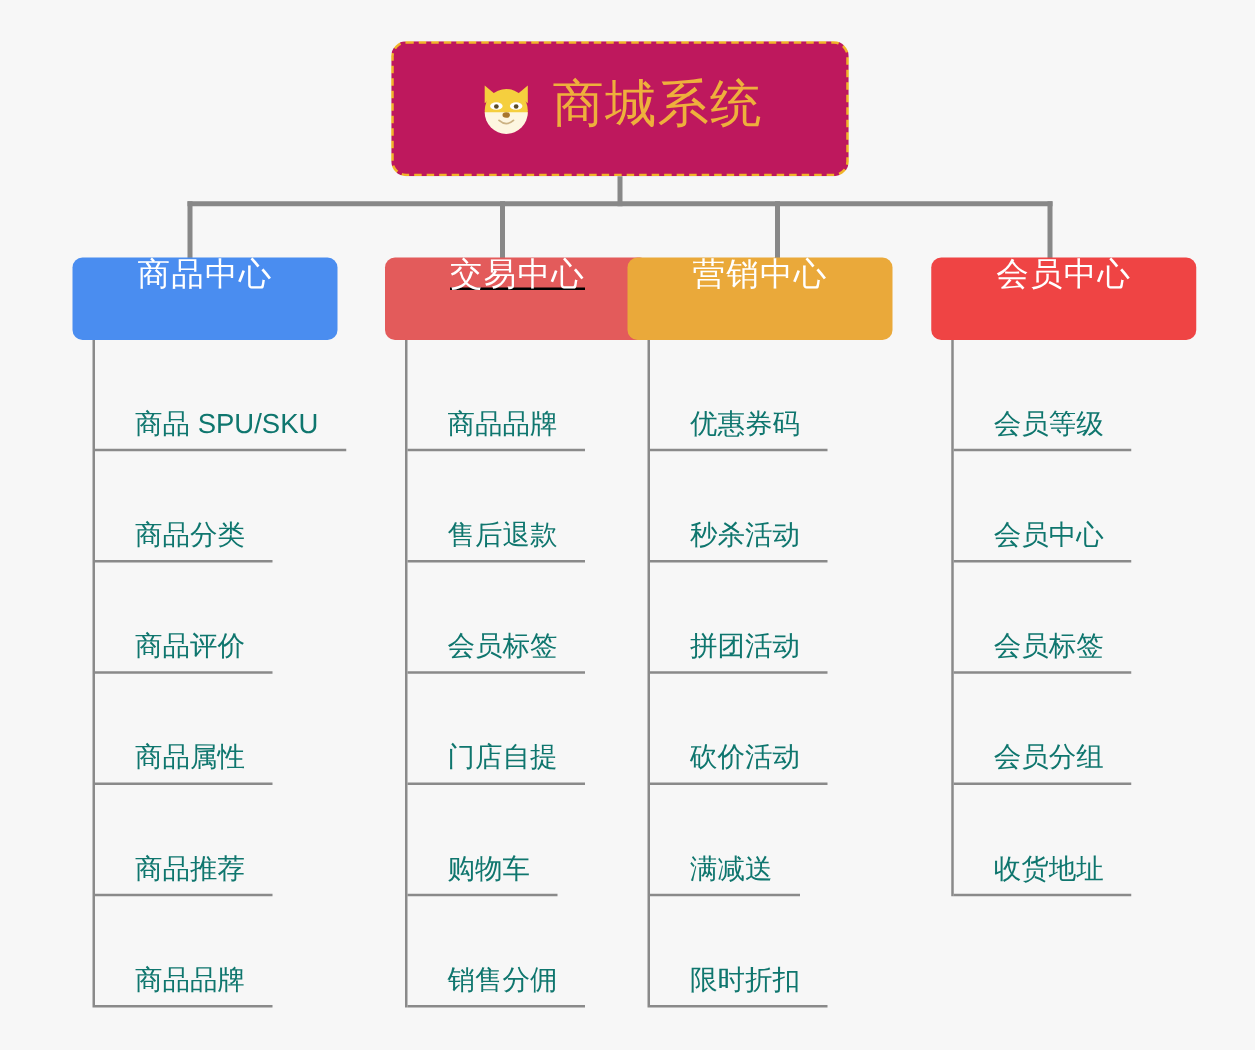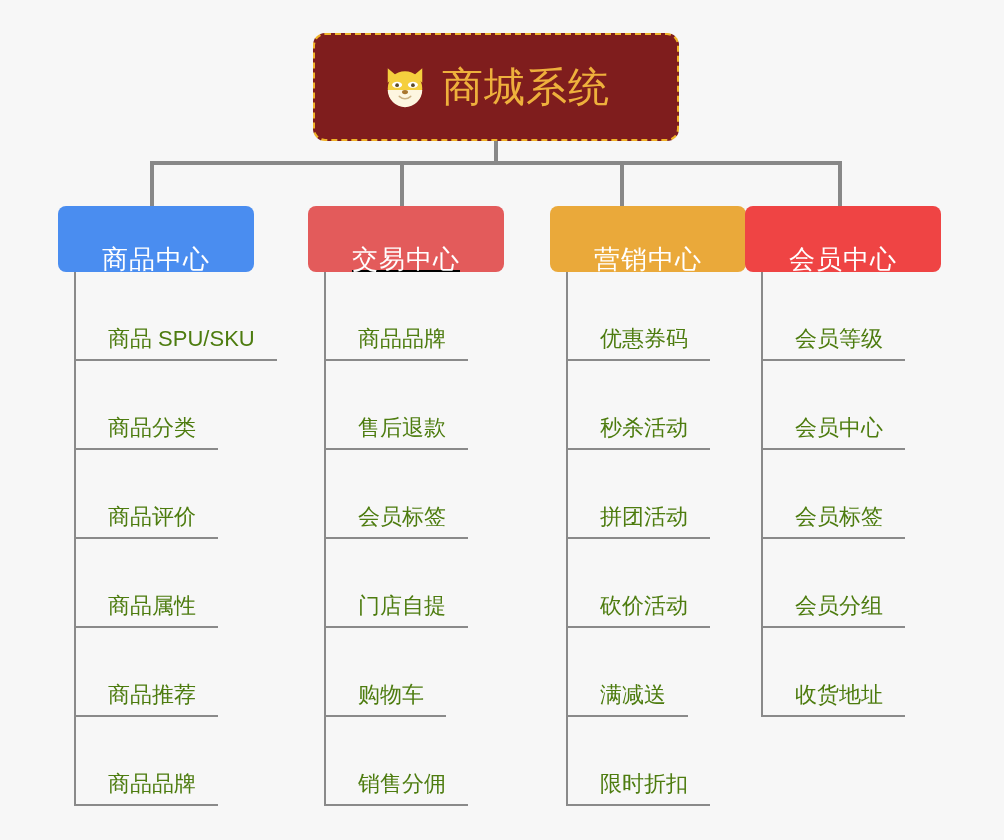--- a/index.html
+++ b/index.html
@@ -20,28 +20,29 @@
     height: 840px;
   }
 
   
   .root-node {
     position: absolute;
     left: 313px;
     top: 33px;
     width: 366px;
     height: 108px;
-    background: #7f1d1d;
+    background: #be185d;
     border: 2px dashed #f0b429;
     border-radius: 12px;
     box-sizing: border-box;
     display: flex;
     align-items: center;
     justify-content: center;
     gap: 14px;
+    font-family: Liberation Mono, monospace;
   }
   .root-icon {
     width: 46px;
     height: 46px;
     flex: 0 0 auto;
     display: block;
   }
   .root-title {
     font-size: 41px;
     color: #eeb03c;
@@ -75,25 +76,25 @@
     background: #888888;
   }
 
   
   .column {
     position: absolute;
     top: 206px;
     width: 188px;
   }
   .cat-box {
-    width: 196px;
+    width: 212px;
     height: 66px;
     border-radius: 8px;
     display: flex;
-    align-items: flex-end;
+    align-items: flex-start;
     justify-content: center;
     box-sizing: border-box;
   }
   .cat-label {
     font-size: 26px;
     color: #ffffff;
     letter-spacing: 1px;
     line-height: 1;
     white-space: nowrap;
   }
@@ -108,21 +109,21 @@
   .leaf-item {
     position: relative;
     height: 89px;
     box-sizing: border-box;
     display: flex;
     align-items: flex-end;
   }
   .leaf-label {
     display: inline-block;
     font-size: 22px;
-    color: #4d7c0f;
+    color: #0f766e;
     line-height: 1;
     white-space: nowrap;
     padding: 0 22px 9px 32px;
     border-bottom: 2px solid #8a8a8a;
     margin-bottom: 0;
   }
 </style>
 </head>
 <body style="background: rgb(247, 247, 247);">
 
@@ -196,21 +197,21 @@
         </div>
       <div class="leaf-item">
           <span class="leaf-label">购物车</span>
         </div>
       <div class="leaf-item">
           <span class="leaf-label">销售分佣</span>
         </div>
     </div>
   </div>
 
-  <div class="column" style="left:550px;">
+  <div class="column" style="left:502px;">
     <div class="cat-box" style="background: rgb(234, 169, 58);">
       <span class="cat-label">营销中心</span>
     </div>
     <div class="leaf-list">
       <div class="leaf-item">
           <span class="leaf-label">优惠券码</span>
         </div>
       <div class="leaf-item">
           <span class="leaf-label">秒杀活动</span>
         </div>

